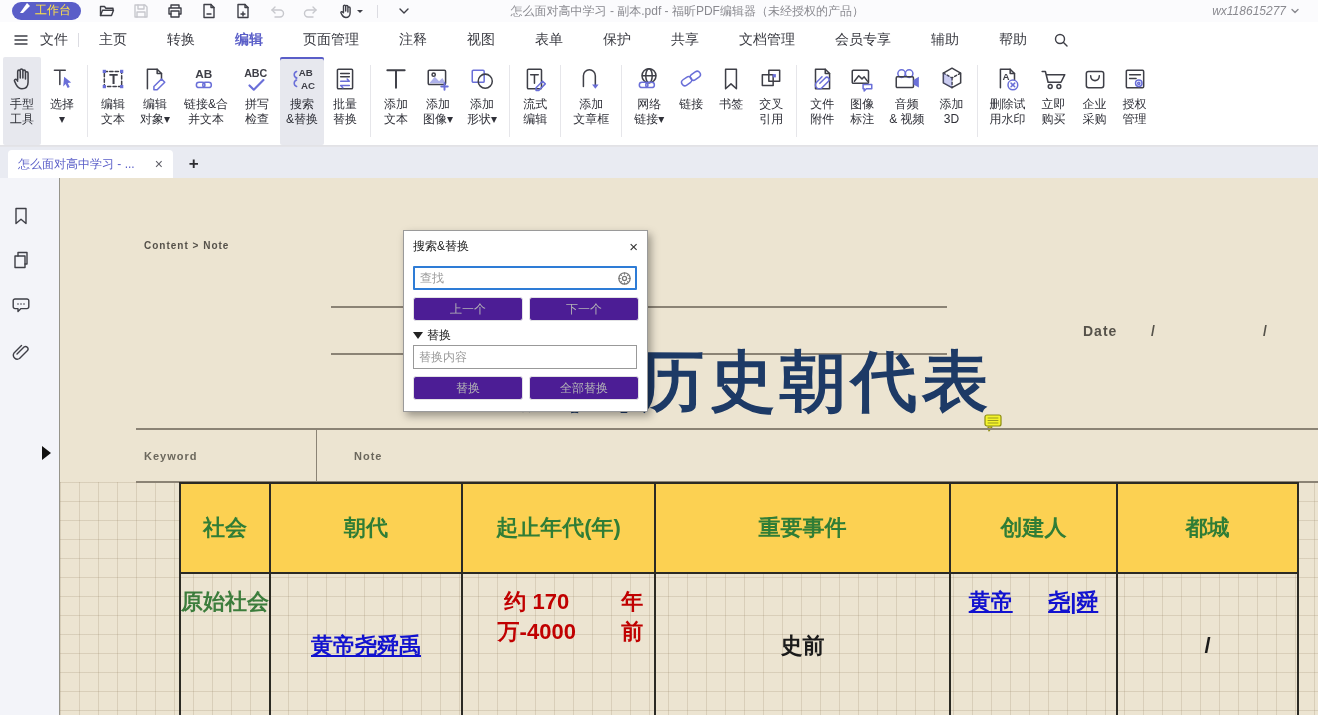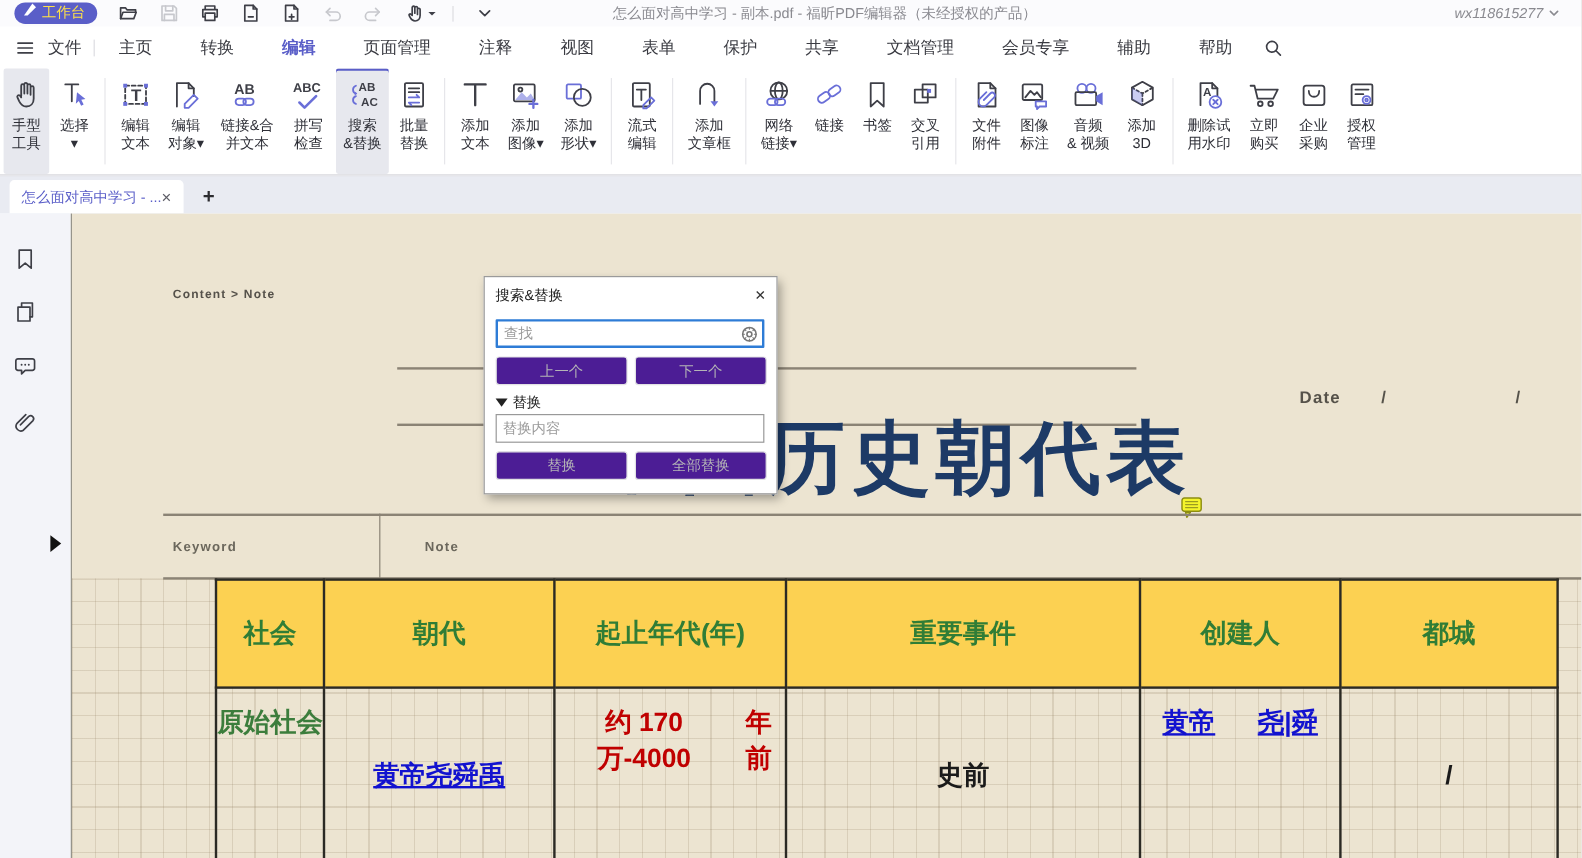--- a/index.html
+++ b/index.html
@@ -33,21 +33,21 @@
         padding:7px 6px 3px;margin:0 1px;border-radius:2px;cursor:default;}
   .rbtn .ric{height:30px;display:flex;align-items:center;justify-content:center;}
   .rlb{font-size:12px;line-height:15px;text-align:center;white-space:pre-line;color:#2f3038;margin-top:3px;}
   .rbtn.hl{background:#e7e8ee;}
   .rbtn.hl2{background:#e7e8ee;box-shadow:inset 0 2px 0 #5a5ec8;}
   .rdv{width:1px;background:#e6e6ea;margin:8px 5px;}
 
   
   .tabbar{height:31px;background:#e9ebf2;display:flex;align-items:flex-end;border-top:1px solid #e4e4e8;}
   .tab{height:28px;margin-left:8px;background:#fff;border-radius:4px 4px 0 0;display:flex;align-items:center;
-       padding:0 10px;gap:0;font-size:12px;color:#5a5ec8;}
+       padding:0 10px;gap:20px;font-size:12px;color:#5a5ec8;}
   .tab-close{color:#5d5d66;font-size:14px;cursor:default;}
   .newtab{font-size:17px;color:#2c2c30;margin:0 0 4px 16px;font-weight:bold;cursor:default;}
 
   
   .main{position:relative;height:539px;background:#f3f4f9;}
   .sidebar{position:absolute;left:0;top:0;bottom:0;width:58px;background:#f3f4f9;}
   .sb-ico{position:absolute;left:11px;width:20px;height:20px;}
   .panel-handle{position:absolute;left:42px;top:268px;width:0;height:0;
     border-top:7px solid transparent;border-bottom:7px solid transparent;border-left:9px solid #111;}
 

